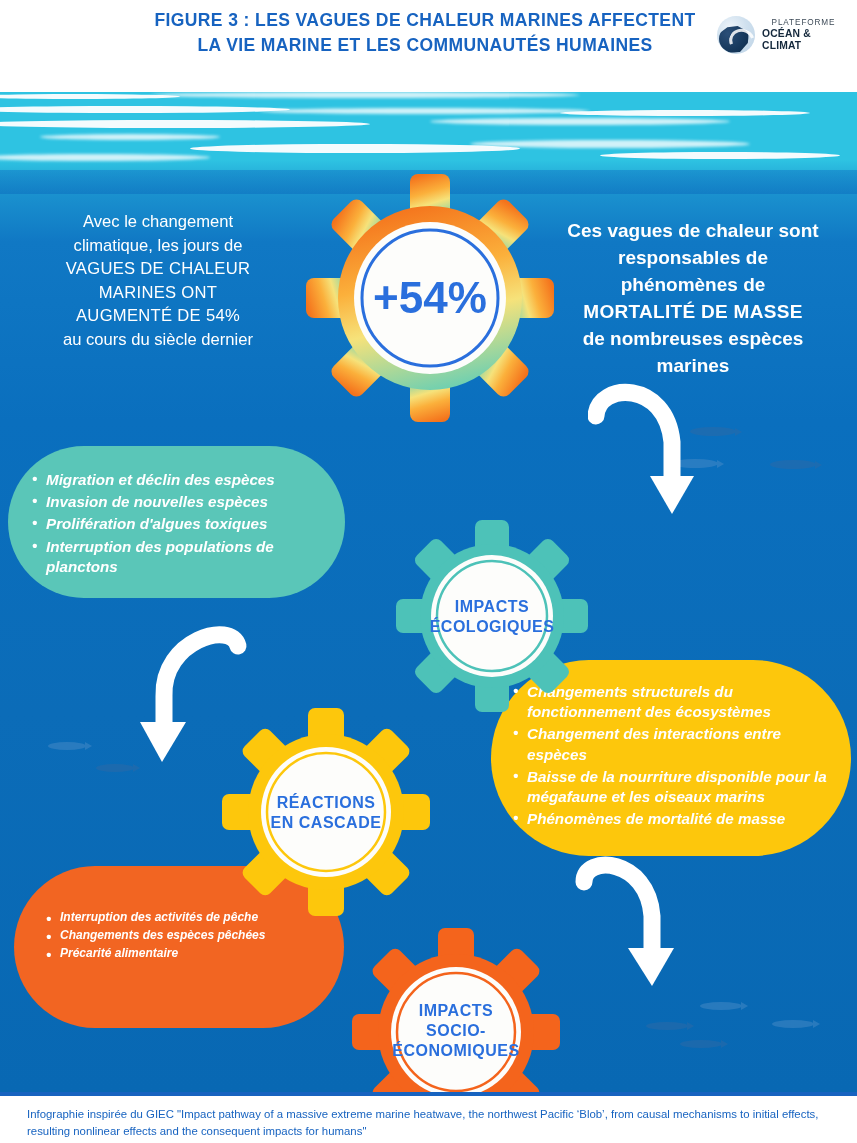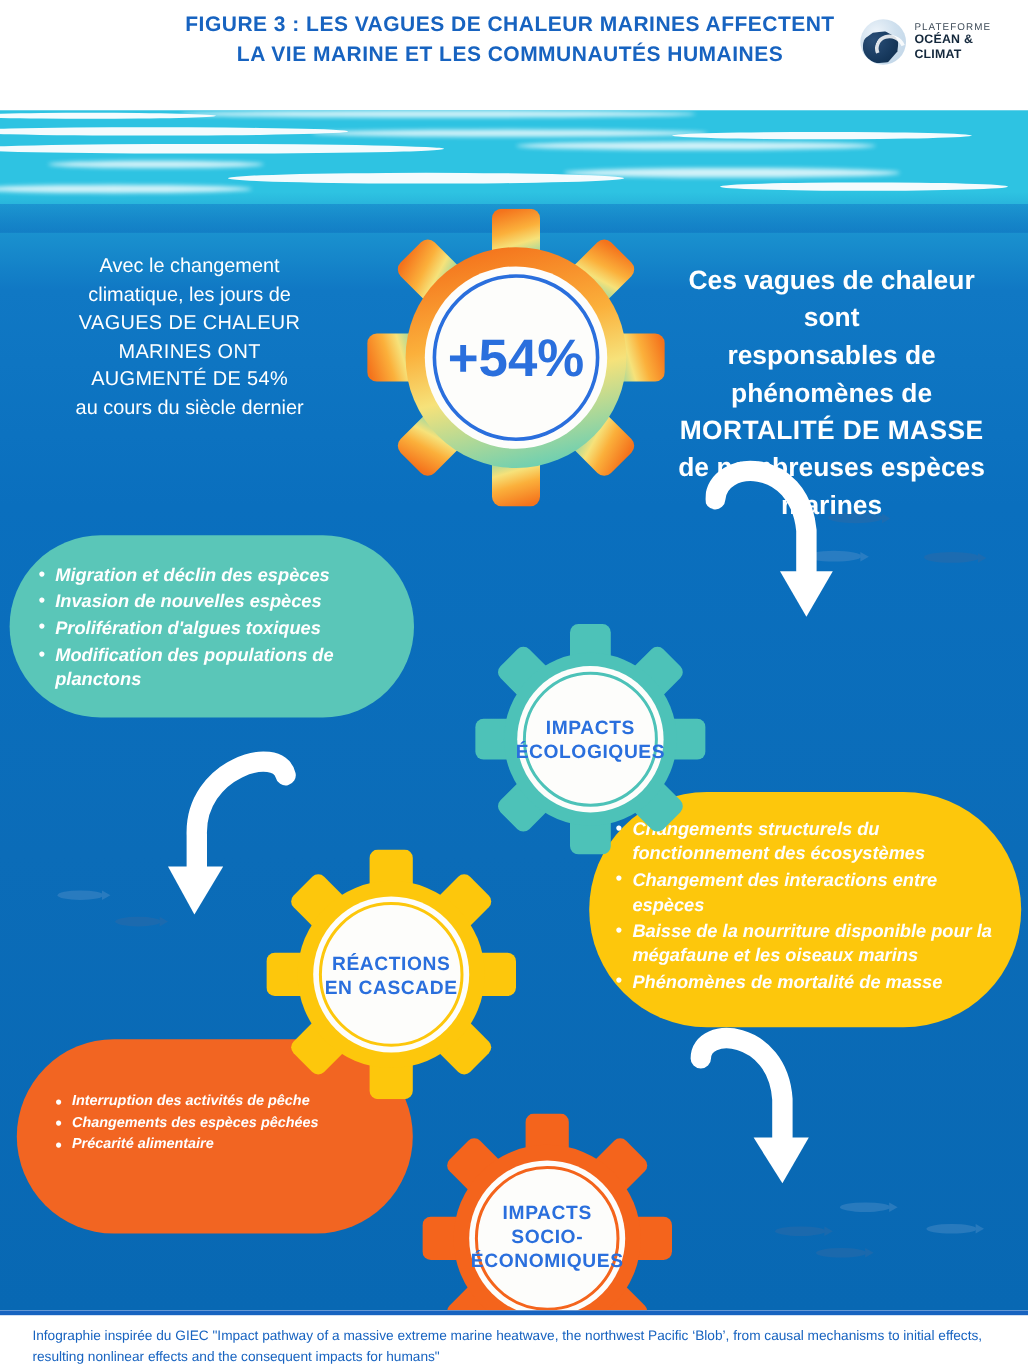--- a/index.html
+++ b/index.html
@@ -48,21 +48,21 @@
     clip-path:polygon(0 30%,28% 8%,62% 4%,100% 26%,96% 64%,70% 96%,30% 100%,0 78%);
   }
   #logo .mark:after{
     content:""; position:absolute; left:12px; top:13px;
     width:20px;height:18px;border-radius:50%;
     border:3px solid rgba(255,255,255,.85);
     border-bottom-color:transparent; border-right-color:transparent;
     transform:rotate(25deg);
   }
   #logo .words{line-height:1.15;}
-  #logo .w1{font-size:8.2px;color:#3d4a57;letter-spacing:.9px;}
+  #logo .w1{font-size:8.2px;color:#3d4a57;letter-spacing:.9px;text-align:center;}
   #logo .w2{font-size:10.3px;color:#14283c;font-weight:bold;letter-spacing:.2px;}
 
   
   #ocean{
     position:absolute; left:0; top:92px; width:857px; height:1000px;
     overflow:hidden;
     background:linear-gradient(180deg,
         #2fc0e0 0px, #2fc0e0 56px,
         #1f9ed4 78px,
         #1078c4 150px,
@@ -146,21 +146,21 @@
   }
 
   
   .textblock{
     position:absolute;
     color:#ffffff;
     text-align:center;
     line-height:1.42;
   }
   #tb-left{left:18px;top:118px;width:280px;font-size:16.6px;font-weight:normal;}
-  #tb-right{left:548px;top:126px;width:290px;font-size:22px;font-weight:bold;}
+  #tb-right{left:548px;top:126px;width:290px;font-size:19px;font-weight:bold;}
   .caps{text-transform:uppercase;letter-spacing:.3px;}
 
   
   .arrow{position:absolute;}
 
   
   #footer{
     position:absolute;left:0;top:1092px;width:857px;height:51px;
     background:#ffffff;
     border-top:4px solid #1763c0;
@@ -250,21 +250,21 @@
     <svg class="arrow" style="left:572px;top:760px;" width="120" height="150" viewBox="0 0 120 150">
       <path d="M12,30 C12,2 76,6 80,64 L80,96" stroke="#ffffff" stroke-width="17" fill="none" stroke-linecap="round"></path>
       <path d="M80,134 L56,96 L102,96 Z" fill="#ffffff"></path>
     </svg>
 
     <div class="bubble" id="bubble-eco">
       <ul>
         <li>Migration et déclin des espèces</li>
         <li>Invasion de nouvelles espèces</li>
         <li>Prolifération d'algues toxiques</li>
-        <li>Modification des populations de planctons</li>
+        <li>Interruption des populations de planctons</li>
       </ul>
     </div>
 
     <div class="bubble" id="bubble-casc">
       <ul>
         <li>Changements structurels  du fonctionnement des écosystèmes</li>
         <li>Changement des interactions entre espèces</li>
         <li>Baisse de la nourriture disponible pour la mégafaune et les oiseaux marins</li>
         <li>Phénomènes de mortalité de masse</li>
       </ul>

